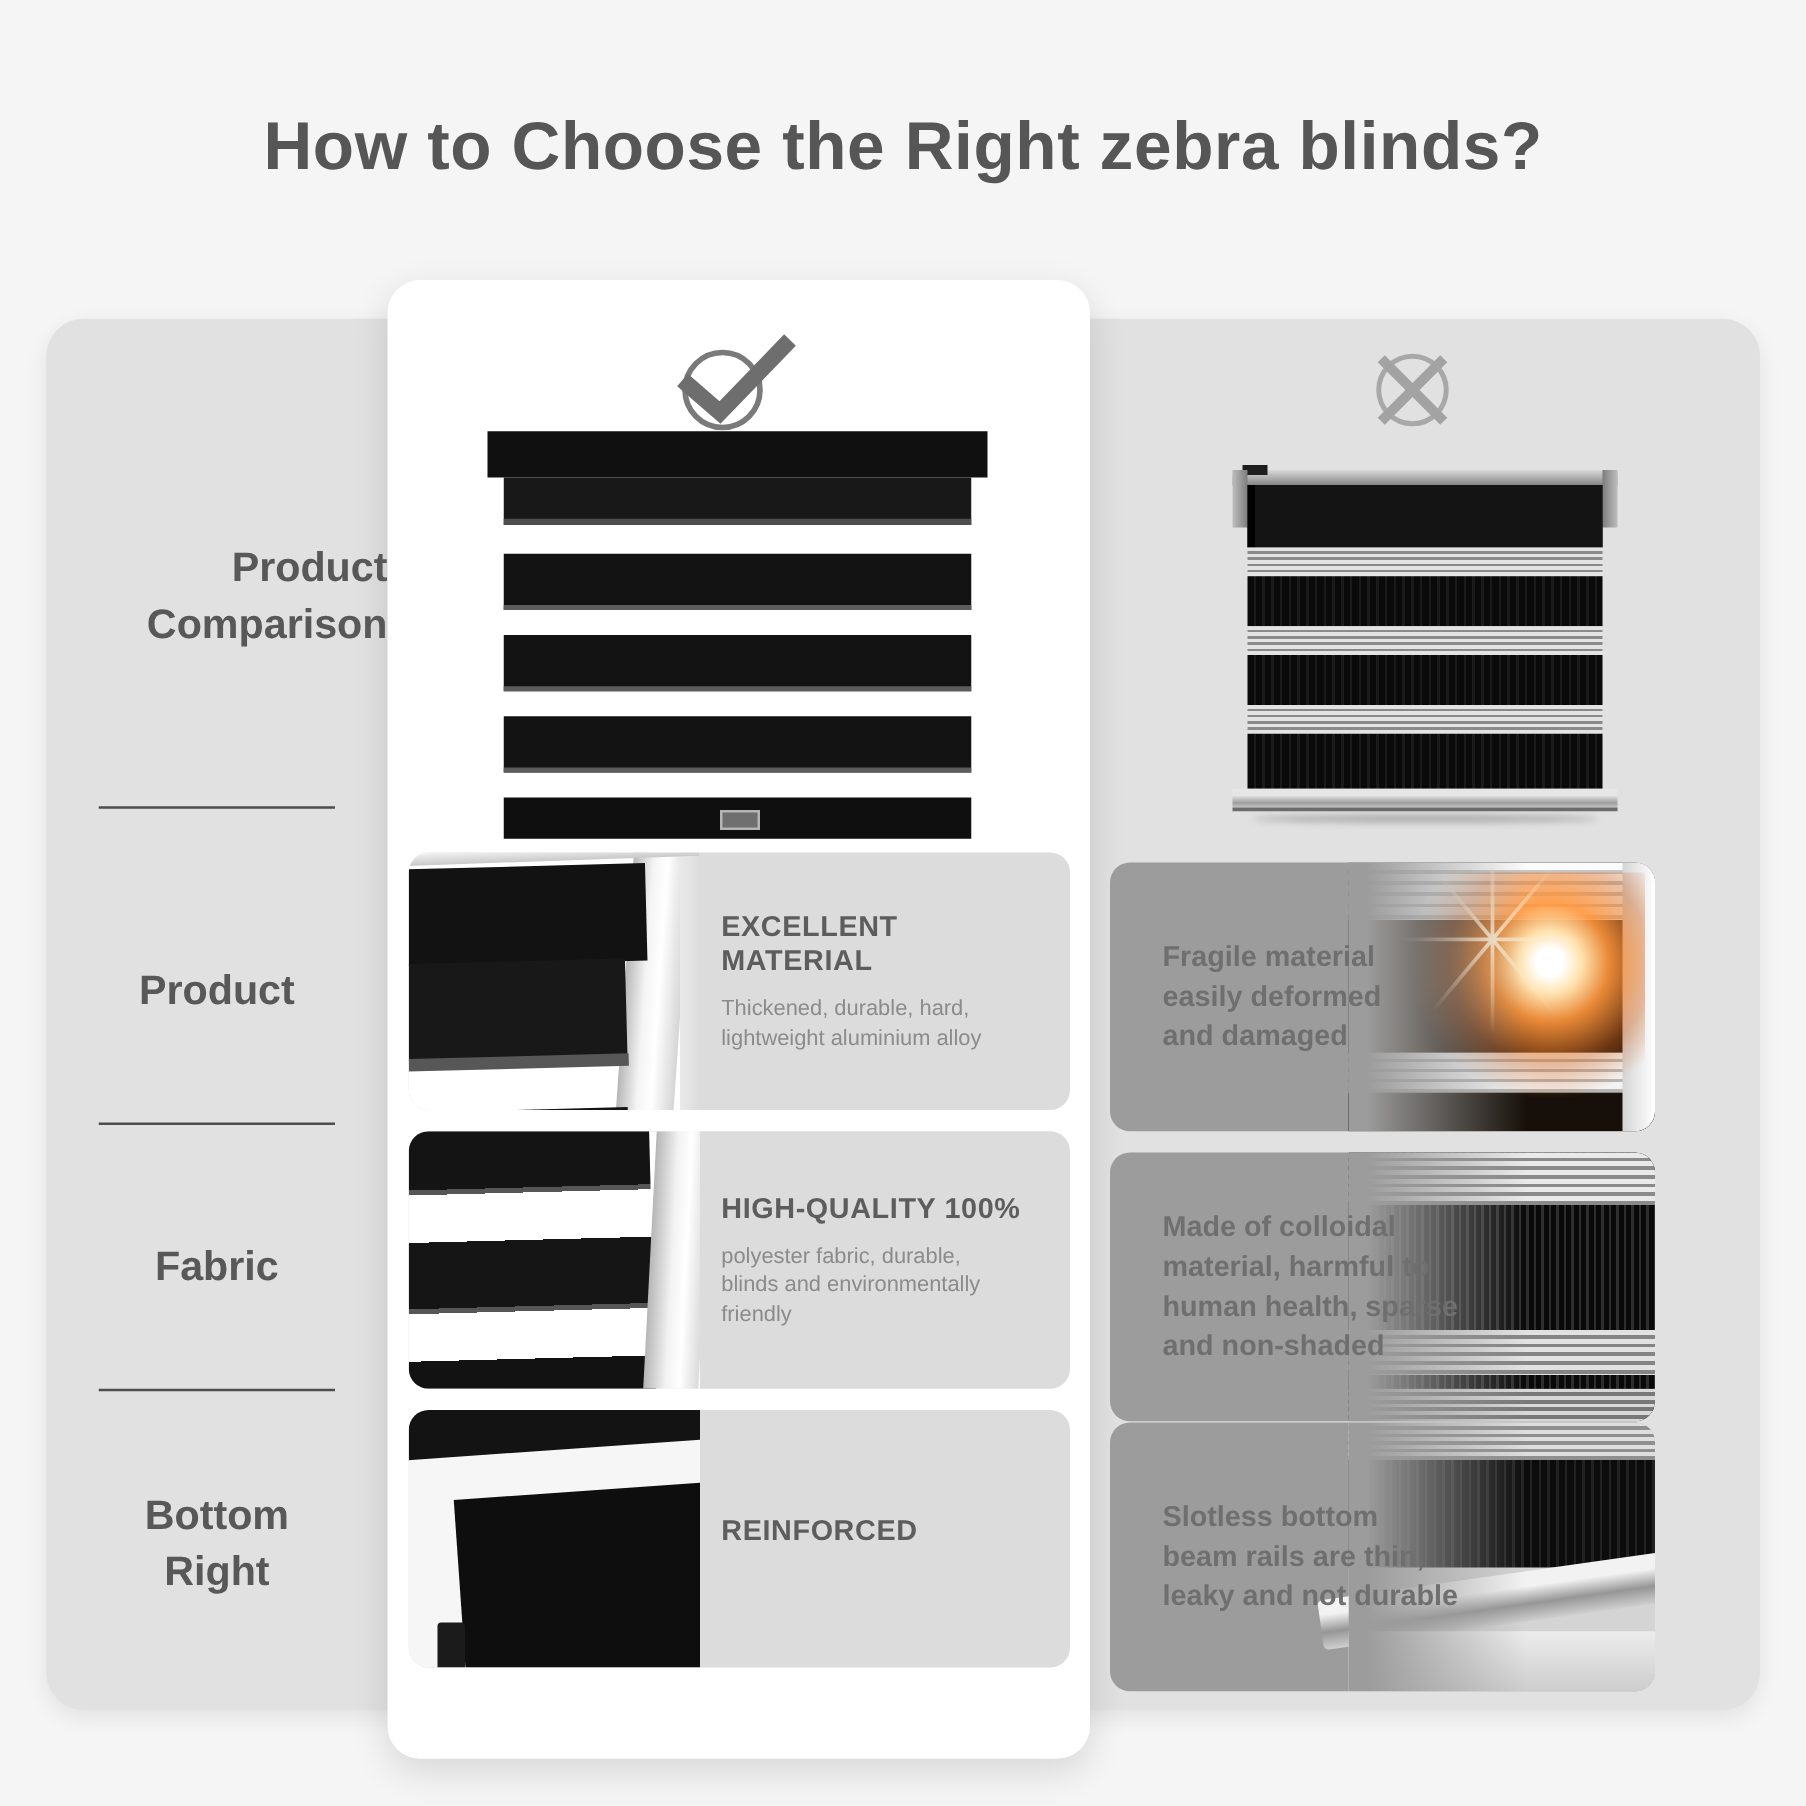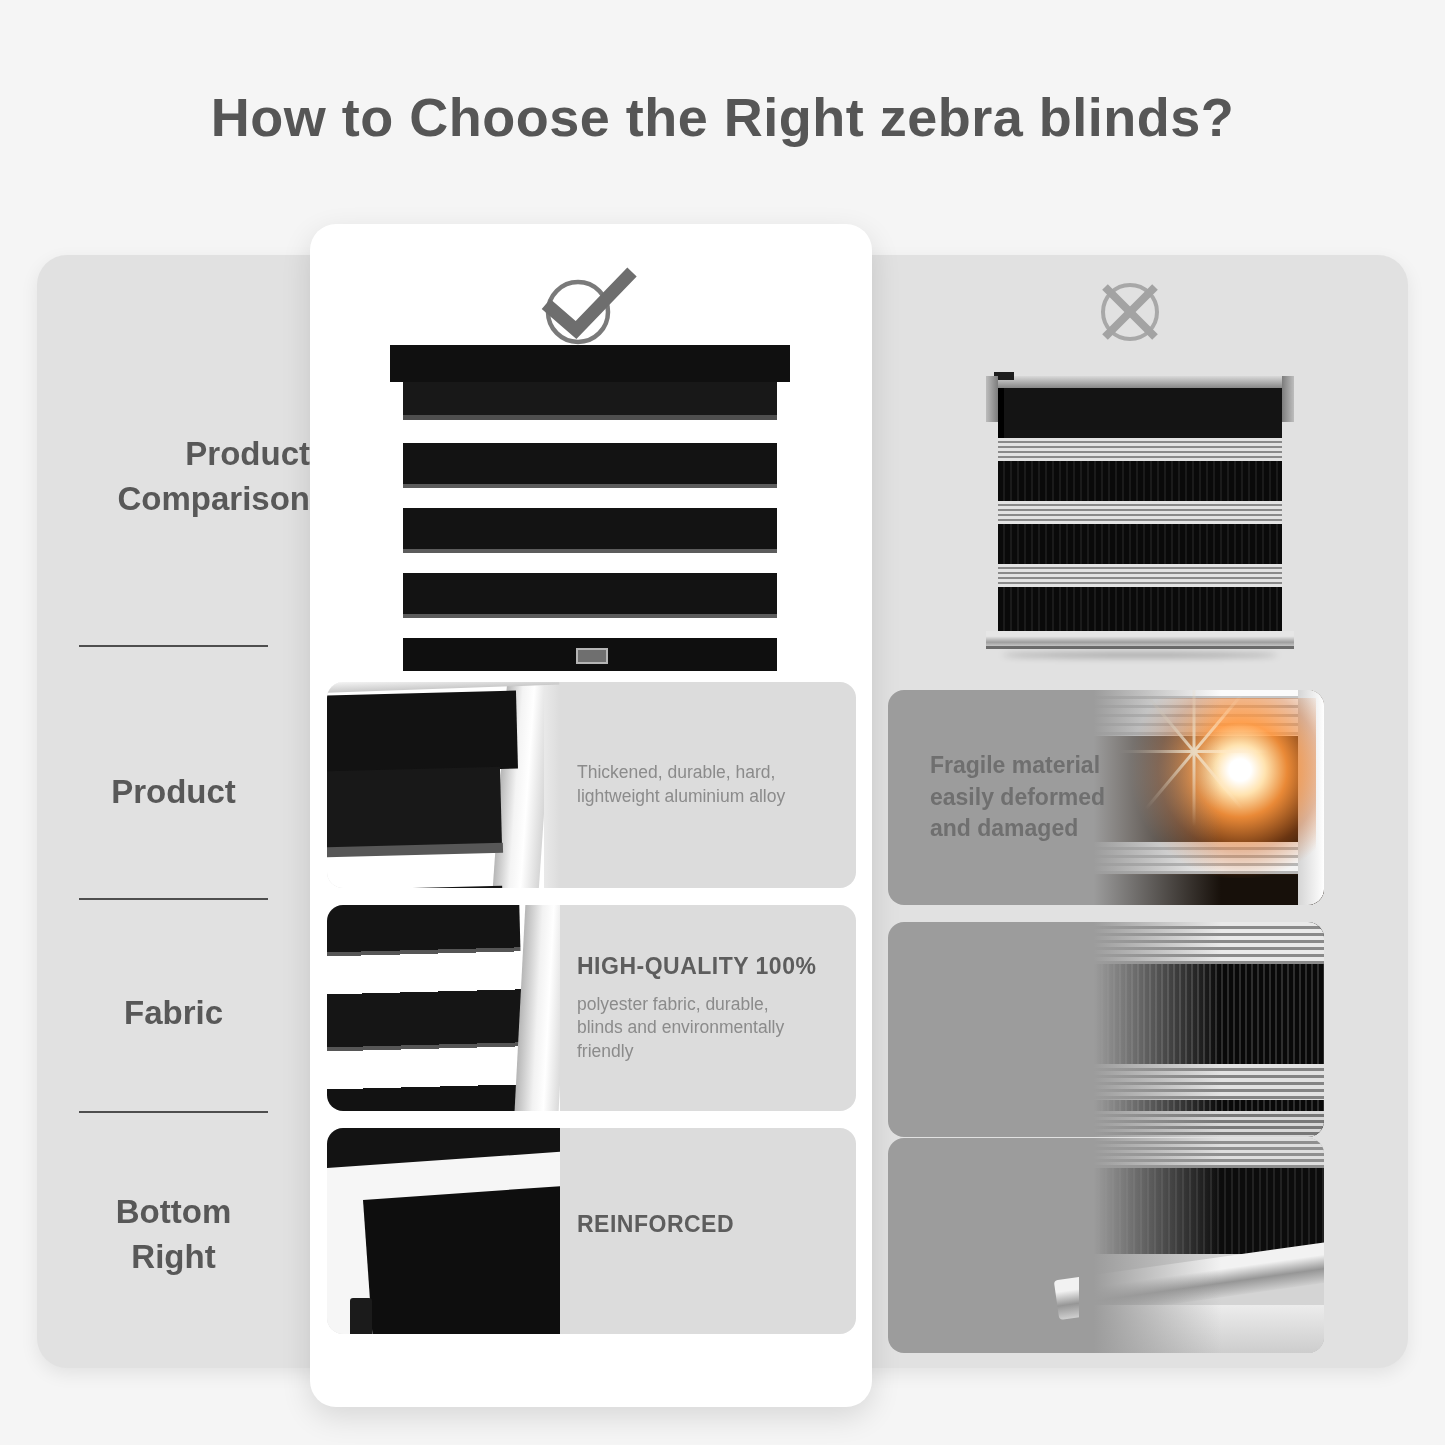--- a/index.html
+++ b/index.html
@@ -185,20 +185,21 @@
   <div class="gphoto pA">
     <div class="frame-v"></div>
       <div class="edge-r"></div>
       <div class="frame-top"></div>
     <div class="h1"></div>
       <div class="h2"></div>
       <div class="gline"></div>
       <div class="b1"></div>
   </div>
   <div class="good-text">
+    <div class="good-heading">EXCELLENT MATERIAL</div>
     <div class="good-body">Thickened, durable, hard,
 lightweight aluminium alloy</div>
   </div>
 </div>
 
 <div class="abs good-row gr-2">
   <div class="gphoto pB">
     <div class="stripes"></div>
       <div class="frame-v"></div>
   </div>
@@ -239,23 +240,30 @@
 and damaged</div>
 </div>
 
 <div class="abs bad-row br-2">
   <div class="bphoto pE">
     <div class="sheer-a"></div>
       <div class="sheer-b"></div>
       <div class="sheer-c"></div>
   </div>
   <div class="fade"></div>
+  <div class="bad-text">Made of colloidal
+material, harmful to
+human health, sparse
+and non-shaded</div>
 </div>
 
 <div class="abs bad-row br-3">
   <div class="bphoto pF">
     <div class="sheer-top"></div>
       <div class="dark"></div>
       <div class="rail"></div>
       <div class="below"></div>
   </div>
   <div class="fade"></div>
+  <div class="bad-text">Slotless bottom
+beam rails are thin,
+leaky and not durable</div>
 </div>
 
 </body></html>

